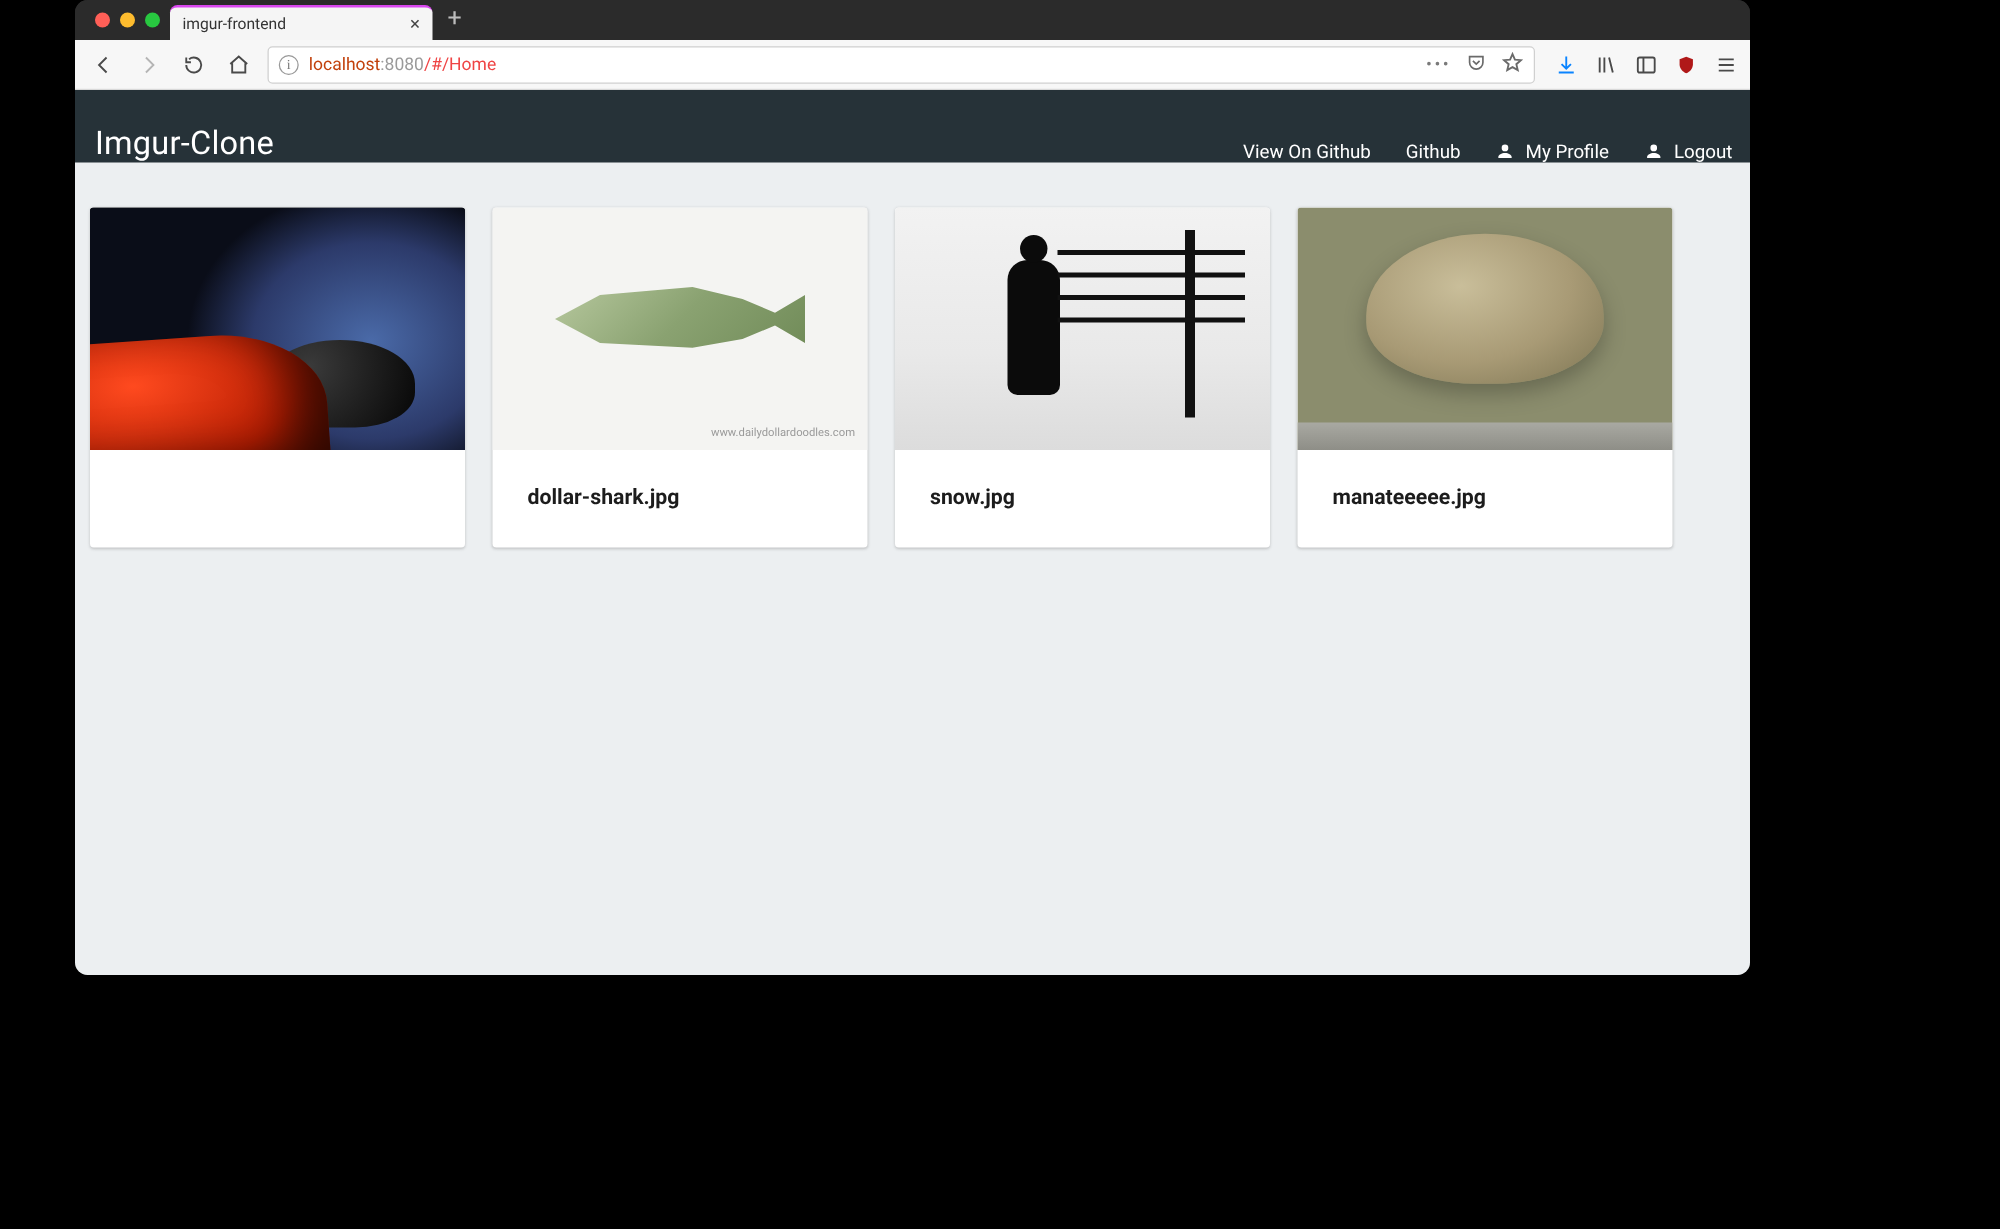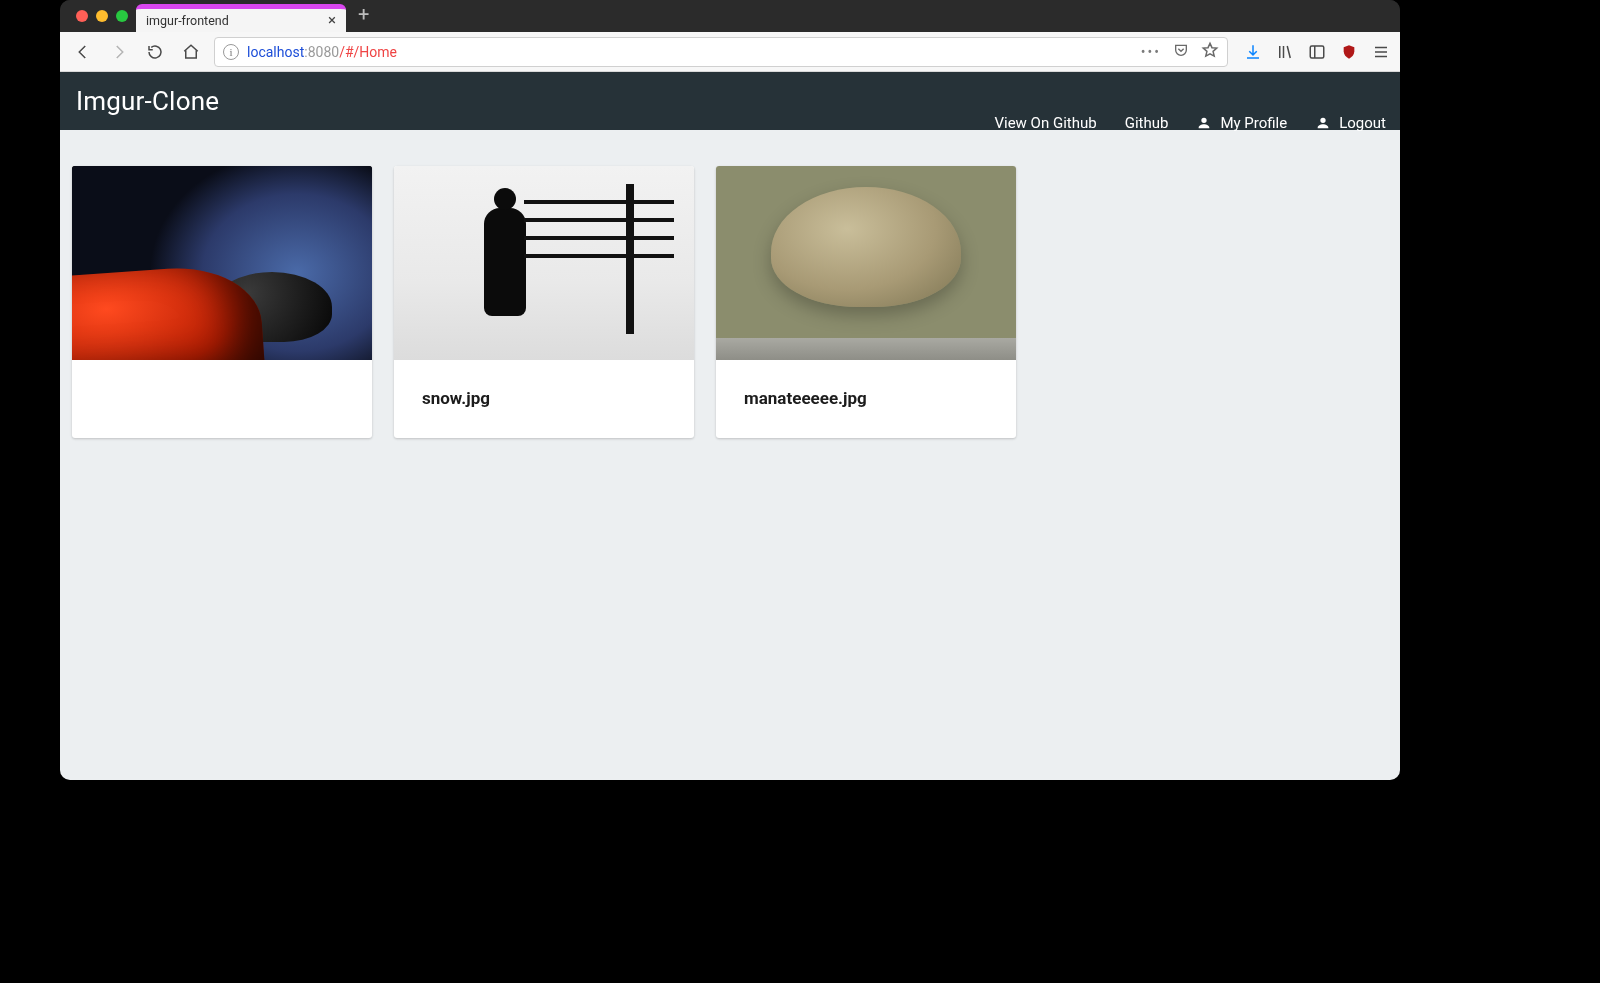--- a/index.html
+++ b/index.html
@@ -18,49 +18,49 @@
   }
   .traffic { display: flex; gap: 8px; align-items: center; height: 32px; padding: 0 8px 0 6px; }
   .dot { width: 12px; height: 12px; border-radius: 50%; }
   .dot.red { background: #ff5f57; }
   .dot.yellow { background: #febc2e; }
   .dot.green { background: #28c840; }
   .tab {
     background: #f5f5f5; color: #333; height: 28px; display: flex; align-items: center;
     padding: 0 10px; border-top-left-radius: 6px; border-top-right-radius: 6px;
     min-width: 210px; font-size: 12.5px; gap: 8px; position: relative;
-    border-top: 5px solid #d946ef;
+    border-top: 2px solid #d946ef;
   }
   .tab .close { margin-left: auto; font-size: 15px; color: #444; cursor: pointer; line-height: 1; }
   .newtab { color: #bcbcbc; font-size: 20px; padding: 0 8px 4px 12px; cursor: pointer; align-self: center; }
 
   .toolbar {
     height: 40px; background: #f7f7f7; border-bottom: 1px solid #d9d9d9;
     display: flex; align-items: center; padding: 0 10px; gap: 10px;
   }
   .nav-btn { width: 26px; height: 26px; border-radius: 4px; display:flex; align-items:center; justify-content:center; cursor:pointer; }
   .nav-btn svg { stroke: #4a4a4a; }
   .nav-btn.disabled svg { stroke: #b5b5b5; }
   .addr {
     flex: 1; height: 30px; background: #fff; border: 1px solid #d0d0d0; border-radius: 4px;
     display: flex; align-items: center; padding: 0 8px; gap: 8px; font-size: 14px; color: #555;
   }
-  .addr .host { color: #1d4ed8; }
+  .addr .host { color: #c2410c; }
   .addr .port { color: #9a9a9a; }
   .addr .path { color: #ef4444; }
   .addr .info-ico { color:#777; font-family: Georgia, serif; border:1px solid #999; border-radius:50%; width:16px; height:16px; display:flex; align-items:center; justify-content:center; font-size:11px; }
   .addr .right { margin-left:auto; display:flex; align-items:center; gap:12px; color:#7a7a7a; }
   .tbar-right { display:flex; align-items:center; gap:14px; padding-left:6px; }
   .tbar-right .ico { width:18px; height:18px; display:flex; align-items:center; justify-content:center; }
 
   
   .viewport { position:absolute; left:0; right:0; top:72px; bottom:0; background:#eceff1; }
 
   .app-header {
-    background:#263238; color:#fff; height:58px; display:flex; align-items:center;
+    background:#263238; color:#fff; height:58px; display:flex; align-items:flex-end;
     padding: 0 14px 0 16px; font-family: Roboto, -apple-system, sans-serif;
   }
   .brand { font-size:26px; font-weight:400; letter-spacing:.2px; }
   .app-nav { margin-left:auto; display:flex; align-items:center; gap:28px; font-size:15px;margin-top:44px; }
   .app-nav .item { display:flex; align-items:center; gap:8px; cursor:pointer; }
   .app-nav .item svg { fill:#fff; }
 
   .grid { padding: 36px 12px; display:grid; grid-template-columns: repeat(4, 300px); gap:22px; }
   .card {
     background:#fff; border-radius:3px; overflow:hidden; width:300px;
@@ -267,20 +267,27 @@
             <span>Logout</span>
           </div>
         </div>
       </div>
 
       <div class="grid" id="grid">
           <div class="card">
             <div class="thumb spacecar"></div>
           </div>
           <div class="card">
+            <div class="thumb shark">
+              <div class="fish"></div>
+              <div class="wm">www.dailydollardoodles.com</div>
+            </div>
+            <div class="card-title">dollar-shark.jpg</div>
+          </div>
+          <div class="card">
             <div class="thumb snow">
               <div class="person"></div>
               <div class="pole"></div>
               <div class="xarm a"></div>
               <div class="xarm b"></div>
               <div class="xarm c"></div>
               <div class="xarm d"></div>
             </div>
             <div class="card-title">snow.jpg</div>
           </div>

